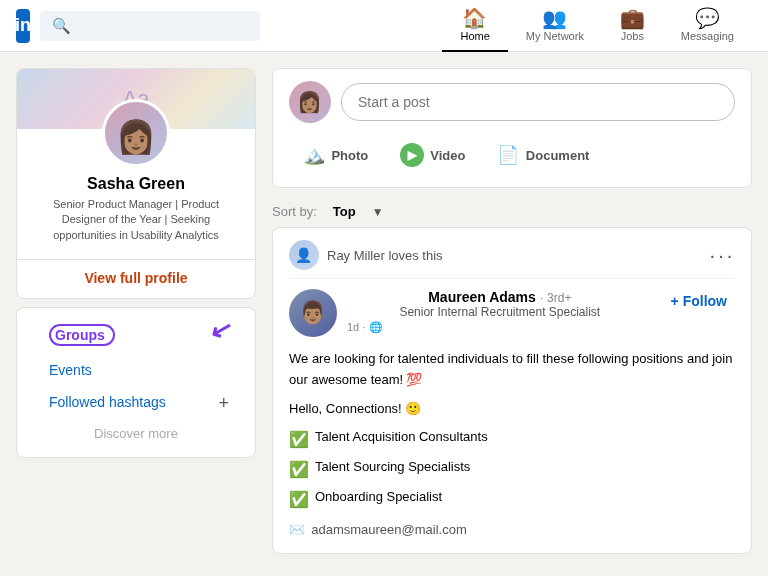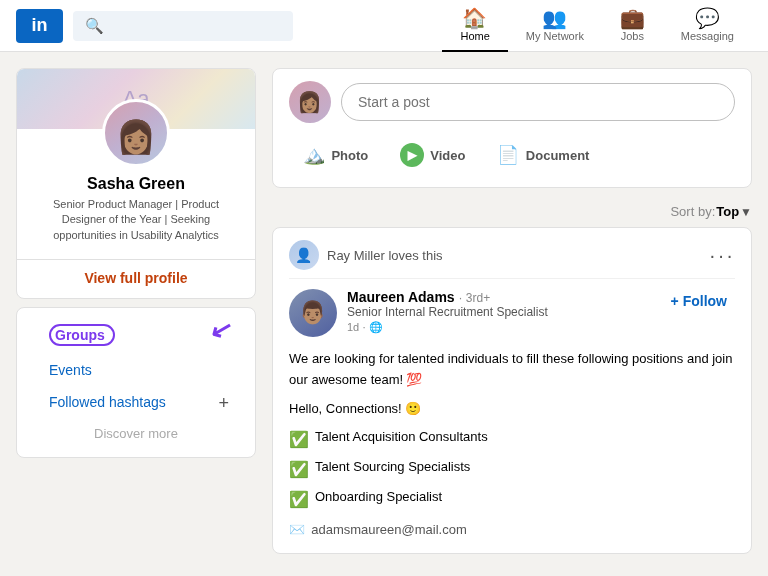--- a/index.html
+++ b/index.html
@@ -20,21 +20,21 @@
       height: 52px;
       position: sticky;
       top: 0;
       z-index: 100;
     }
     .header-logo {
       background: #0a66c2;
       color: #fff;
       font-weight: 900;
       font-size: 18px;
-      width: 47px;
+      width: 14px;
       height: 34px;
       display: flex;
       align-items: center;
       justify-content: center;
       border-radius: 4px;
       margin-right: 10px;
       flex-shrink: 0;
     }
     .header-search {
       display: flex;
@@ -287,26 +287,26 @@
       border-radius: 50%;
       width: 24px; height: 24px;
       display: flex; align-items: center; justify-content: center;
       font-size: 12px;
     }
     .action-icon-doc { color: #f0a050; font-size: 18px; }
 
     
     .sort-row {
       display: flex;
-      justify-content: flex-end;
+      justify-content: flex-start;
       align-items: center;
       padding: 8px 0;
       font-size: 13px;
       color: #555;
-      gap: 1px;
+      gap: 16px;
     }
     .sort-by-label { color: #888; }
     .sort-value { font-weight: 700; color: #000; }
 
     
     .feed-card {
       background: #fff;
       border-radius: 8px;
       border: 1px solid #e0e0e0;
       padding: 12px 16px;
@@ -343,21 +343,21 @@
       height: 48px;
       border-radius: 50%;
       background: linear-gradient(145deg, #8090b0, #5060a0);
       display: flex;
       align-items: center;
       justify-content: center;
       font-size: 22px;
       flex-shrink: 0;
       overflow: hidden;
     }
-    .author-info { flex: 1; }
+    .author-info { flex: 1; text-align: center; }
     .author-name {
       font-weight: 700;
       font-size: 14px;
     }
     .author-name .degree { font-weight: 400; color: #888; font-size: 12px; }
     .author-subtitle {
       font-size: 12px;
       color: #555;
     }
     .author-meta {

